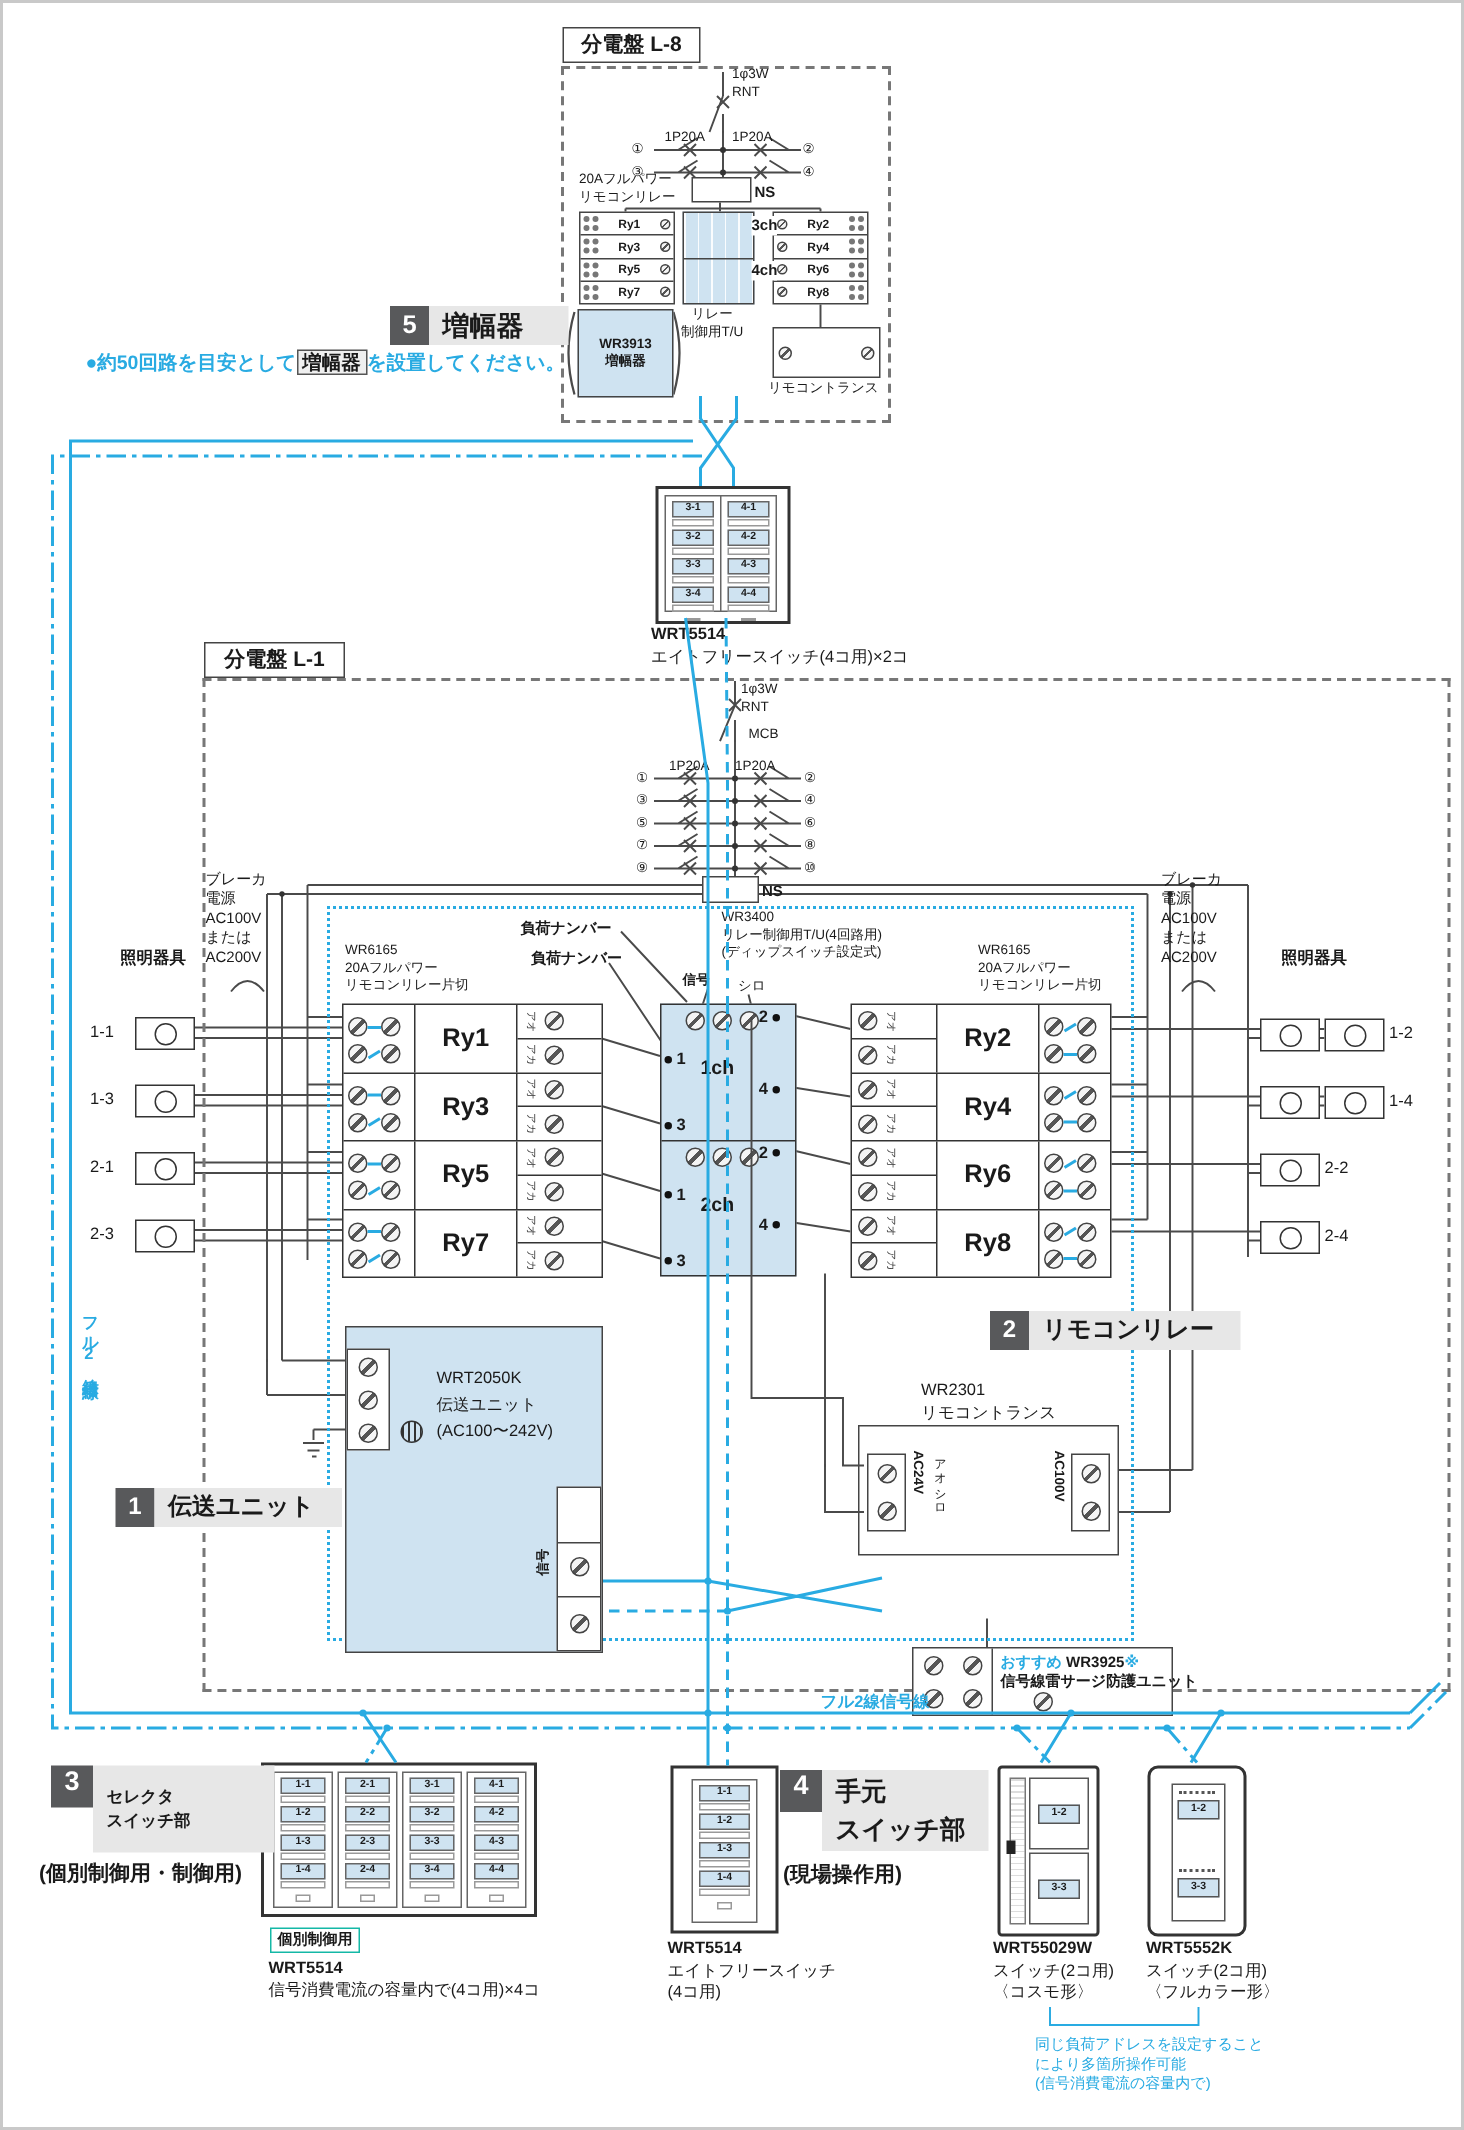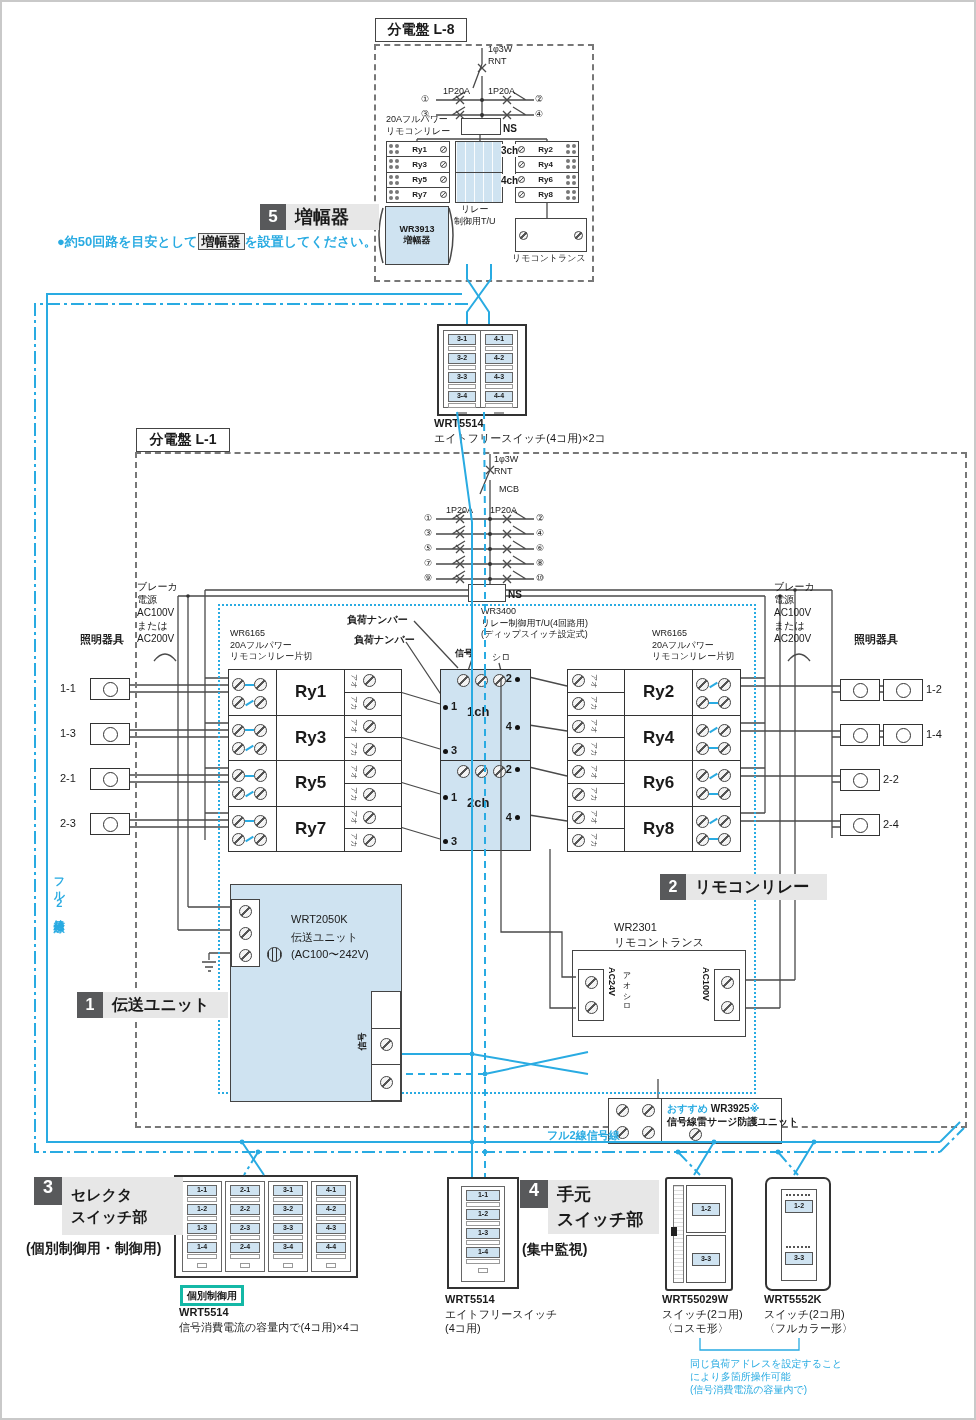--- a/index.html
+++ b/index.html
@@ -624,21 +624,21 @@
   <div class="t f10 b" style="left:58px;top:16px;white-space:nowrap;">信号線雷サージ防護ユニット</div>
   <span class="screw" style="position:absolute;left:80px;top:29px;"></span>
 </div>
 
 <div class="t f11 b blue vt-up" style="left:50px;top:868px;z-index:2;letter-spacing:1px;">フル2線信号線</div>
 <div class="t f11 b blue" style="left:545px;top:1126px;z-index:2;">フル2線信号線</div>
 
 <div class="badge-num" style="left:32px;top:1175px;width:28px;height:28px;font-size:18px;align-items:flex-start;justify-content:center;">
       <span>3</span>
     </div>
-<div class="badge-label" style="left:60px;top:1175px;width:112px;height:58px;font-size:15px;"><span>セレクタ
+<div class="badge-label" style="left:60px;top:1175px;width:112px;height:58px;font-size:11px;"><span>セレクタ
 スイッチ部</span></div>
 <div class="t f14 b" style="left:24px;top:1237px;z-index:2;">(個別制御用・制御用)</div>
 
 <div class="solid" style="left:172px;top:1173px;width:180px;height:99px;"></div>
 <div class="swcol" style="left:180px;top:1179px;width:34px;height:85px;z-index:2;">
   <div class="sbtn">
         <div class="chip">1-1</div>
         <div class="sbar"></div>
       </div>
   <div class="sbtn">
@@ -705,21 +705,21 @@
   <div class="sbtn">
         <div class="chip">4-3</div>
         <div class="sbar"></div>
       </div>
   <div class="sbtn">
         <div class="chip">4-4</div>
         <div class="sbar"></div>
       </div>
   <div class="led"></div>
 </div>
-<div class="t f10 b" style="left:178px;top:1283px;border:3px solid #14b8a6;padding:1px 4px;z-index:2;">個別制御用</div>
+<div class="t f10 b" style="left:178px;top:1283px;border:1px solid #14b8a6;padding:1px 4px;z-index:2;">個別制御用</div>
 <div class="t f11 b" style="left:177px;top:1303px;z-index:2;">WRT5514</div>
 <div class="t f11" style="left:177px;top:1318px;z-index:2;">信号消費電流の容量内で(4コ用)×4コ</div>
 
 <div class="solid" style="left:445px;top:1175px;width:68px;height:108px;"></div>
 <div class="swcol" style="left:459px;top:1184px;width:38px;height:90px;z-index:2;">
   <div class="sbtn">
         <div class="chip">1-1</div>
         <div class="sbar"></div>
       </div>
   <div class="sbtn">
@@ -738,21 +738,21 @@
 </div>
 <div class="t f11 b" style="left:443px;top:1290px;z-index:2;">WRT5514</div>
 <div class="t f11" style="left:443px;top:1305px;z-index:2;">エイトフリースイッチ
 (4コ用)</div>
 
 <div class="badge-num" style="left:518px;top:1178px;width:28px;height:28px;font-size:18px;align-items:flex-start;justify-content:center;">
       <span>4</span>
     </div>
 <div class="badge-label" style="left:546px;top:1178px;width:102px;height:54px;font-size:17px;"><span>手元
 スイッチ部</span></div>
-<div class="t f14 b" style="left:520px;top:1238px;z-index:2;">(集中監視)</div>
+<div class="t f14 b" style="left:520px;top:1238px;z-index:2;">(現場操作用)</div>
 
 <div class="solid" style="left:663px;top:1175px;width:64px;height:110px;border-radius:3px;">
   <div style="position:absolute;left:6px;top:6px;width:9px;height:96px;border:1px solid #777;background:repeating-linear-gradient(0deg,#fff 0 3px,#ddd 3px 4px);"></div>
   <div style="position:absolute;left:4px;top:48px;width:6px;height:9px;background:#222;"></div>
   <div class="plate" style="left:19px;top:6px;width:38px;height:46px;">
         <div class="pchip" style="left:5px;top:17px;">1-2</div>
       </div>
   <div class="plate" style="left:19px;top:56px;width:38px;height:46px;">
         <div class="pchip" style="left:5px;top:17px;">3-3</div>
       </div>

